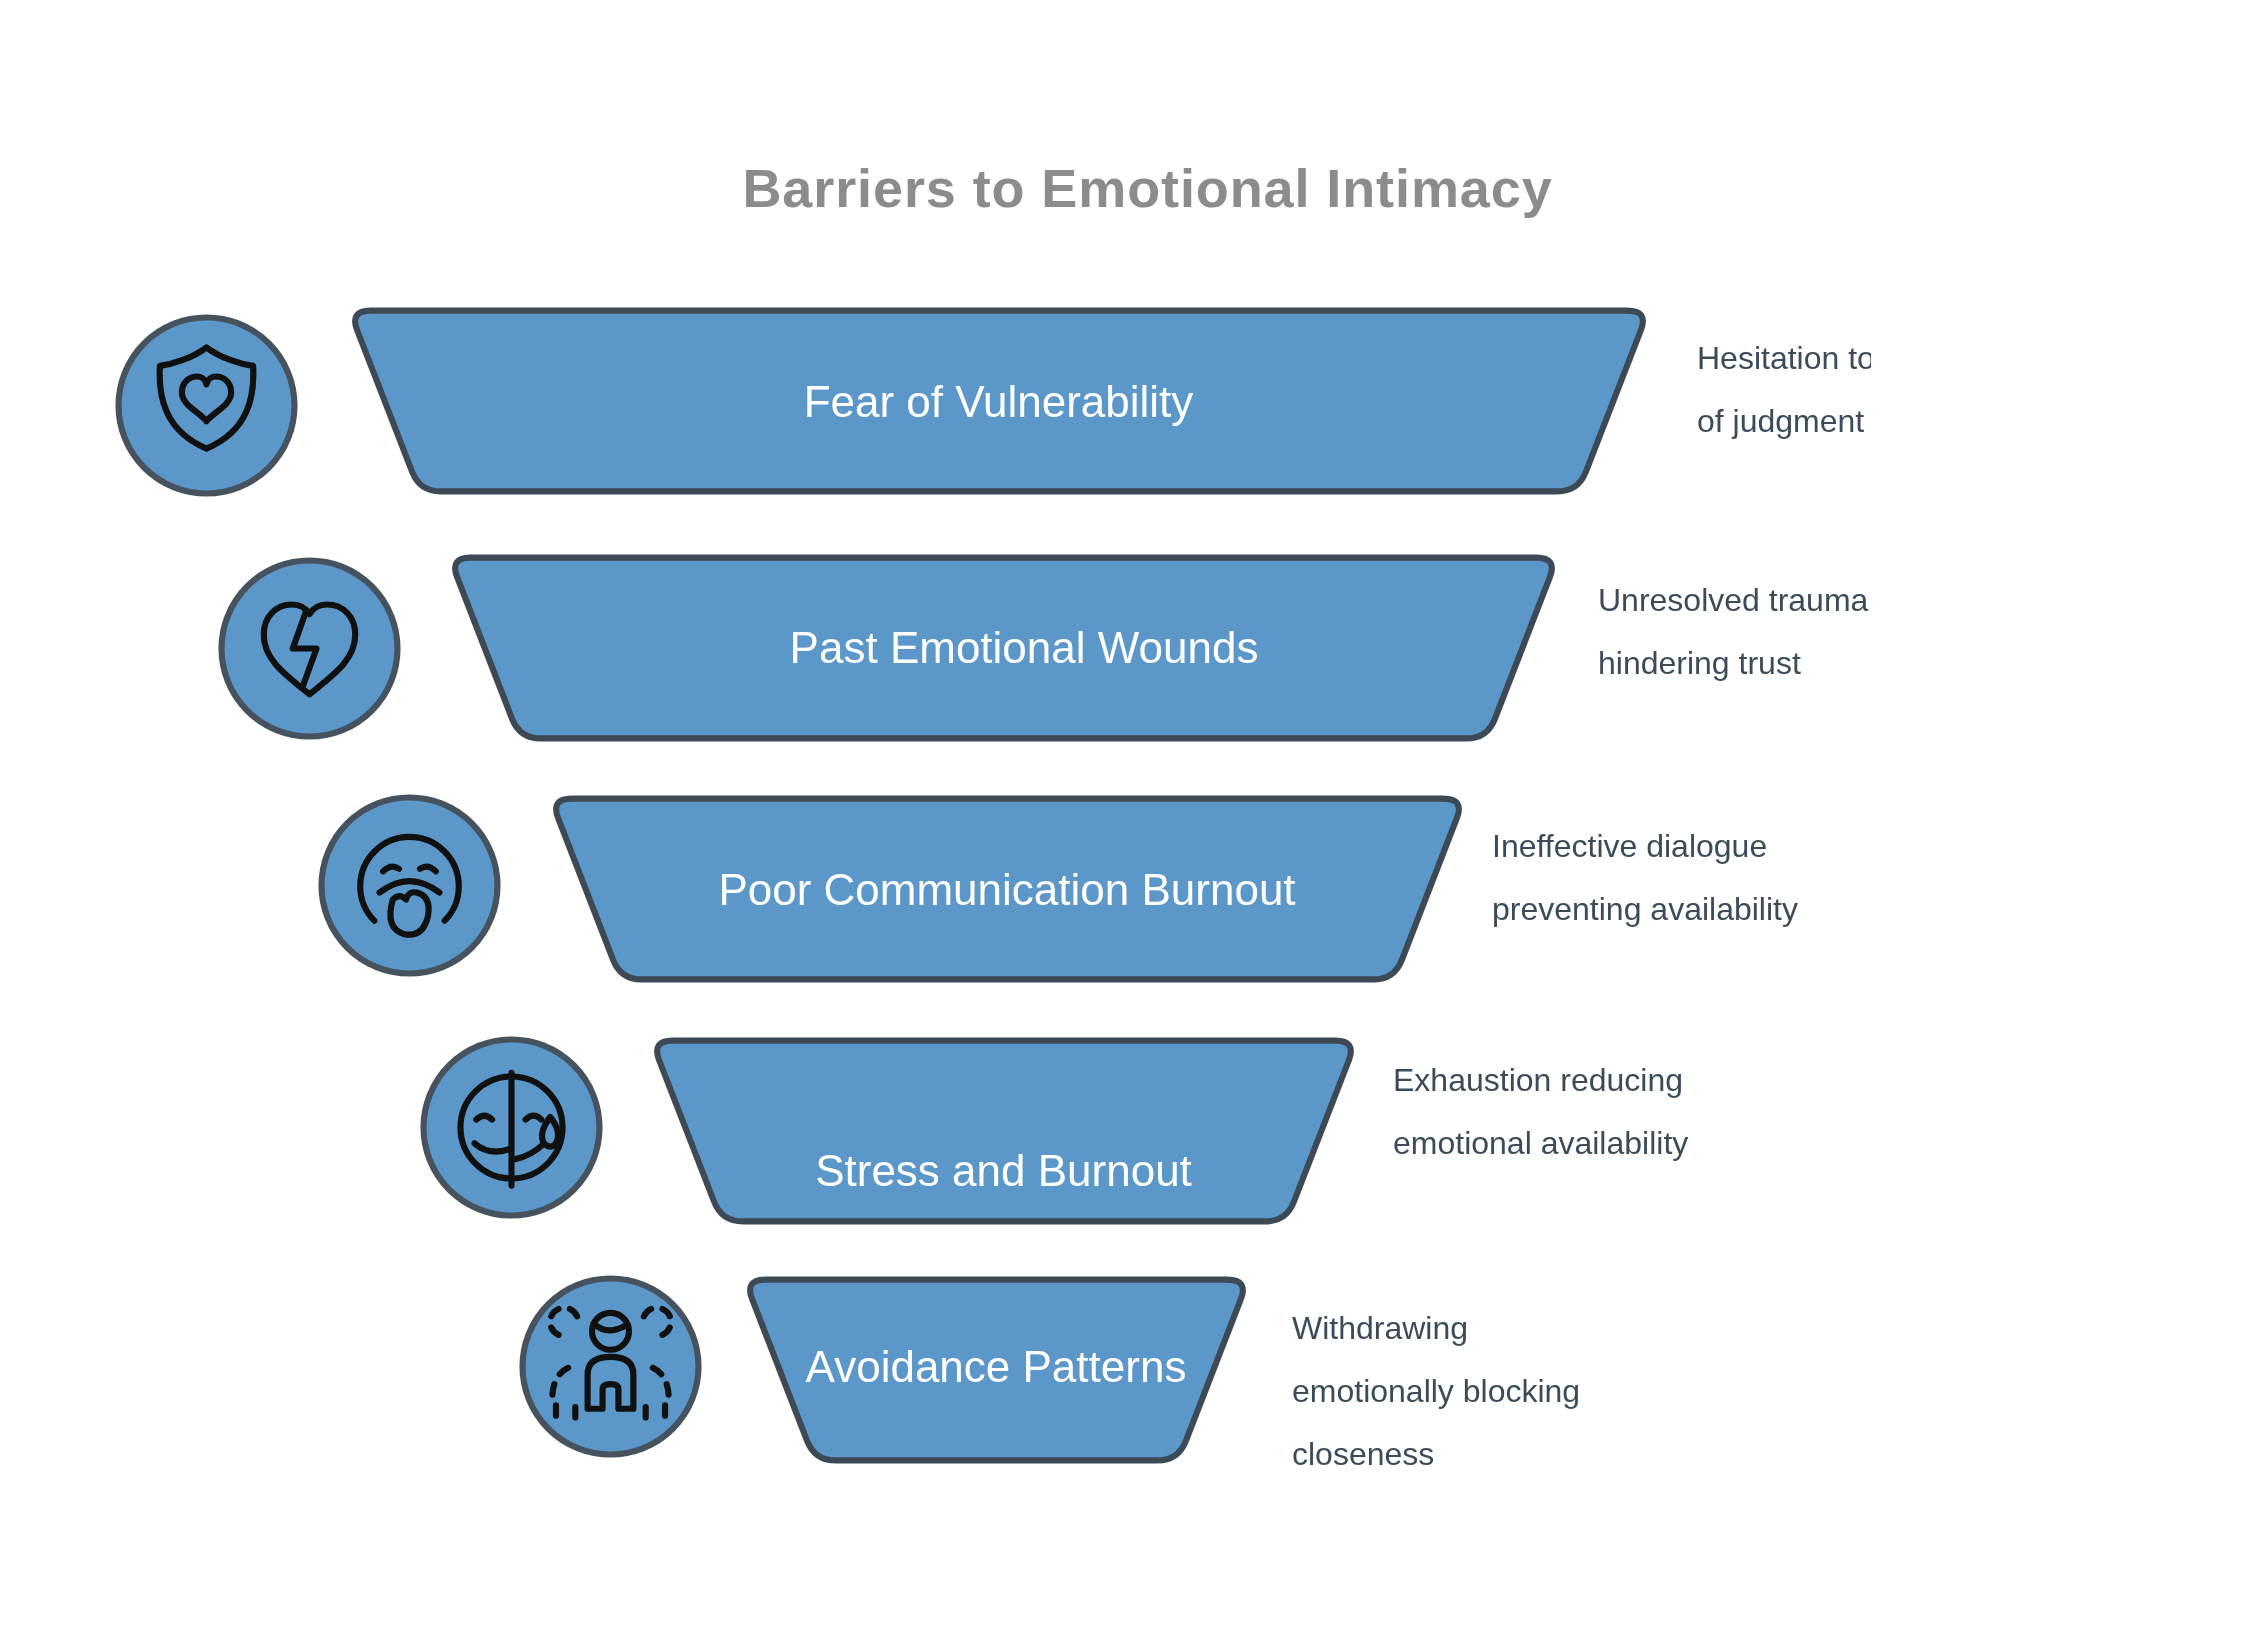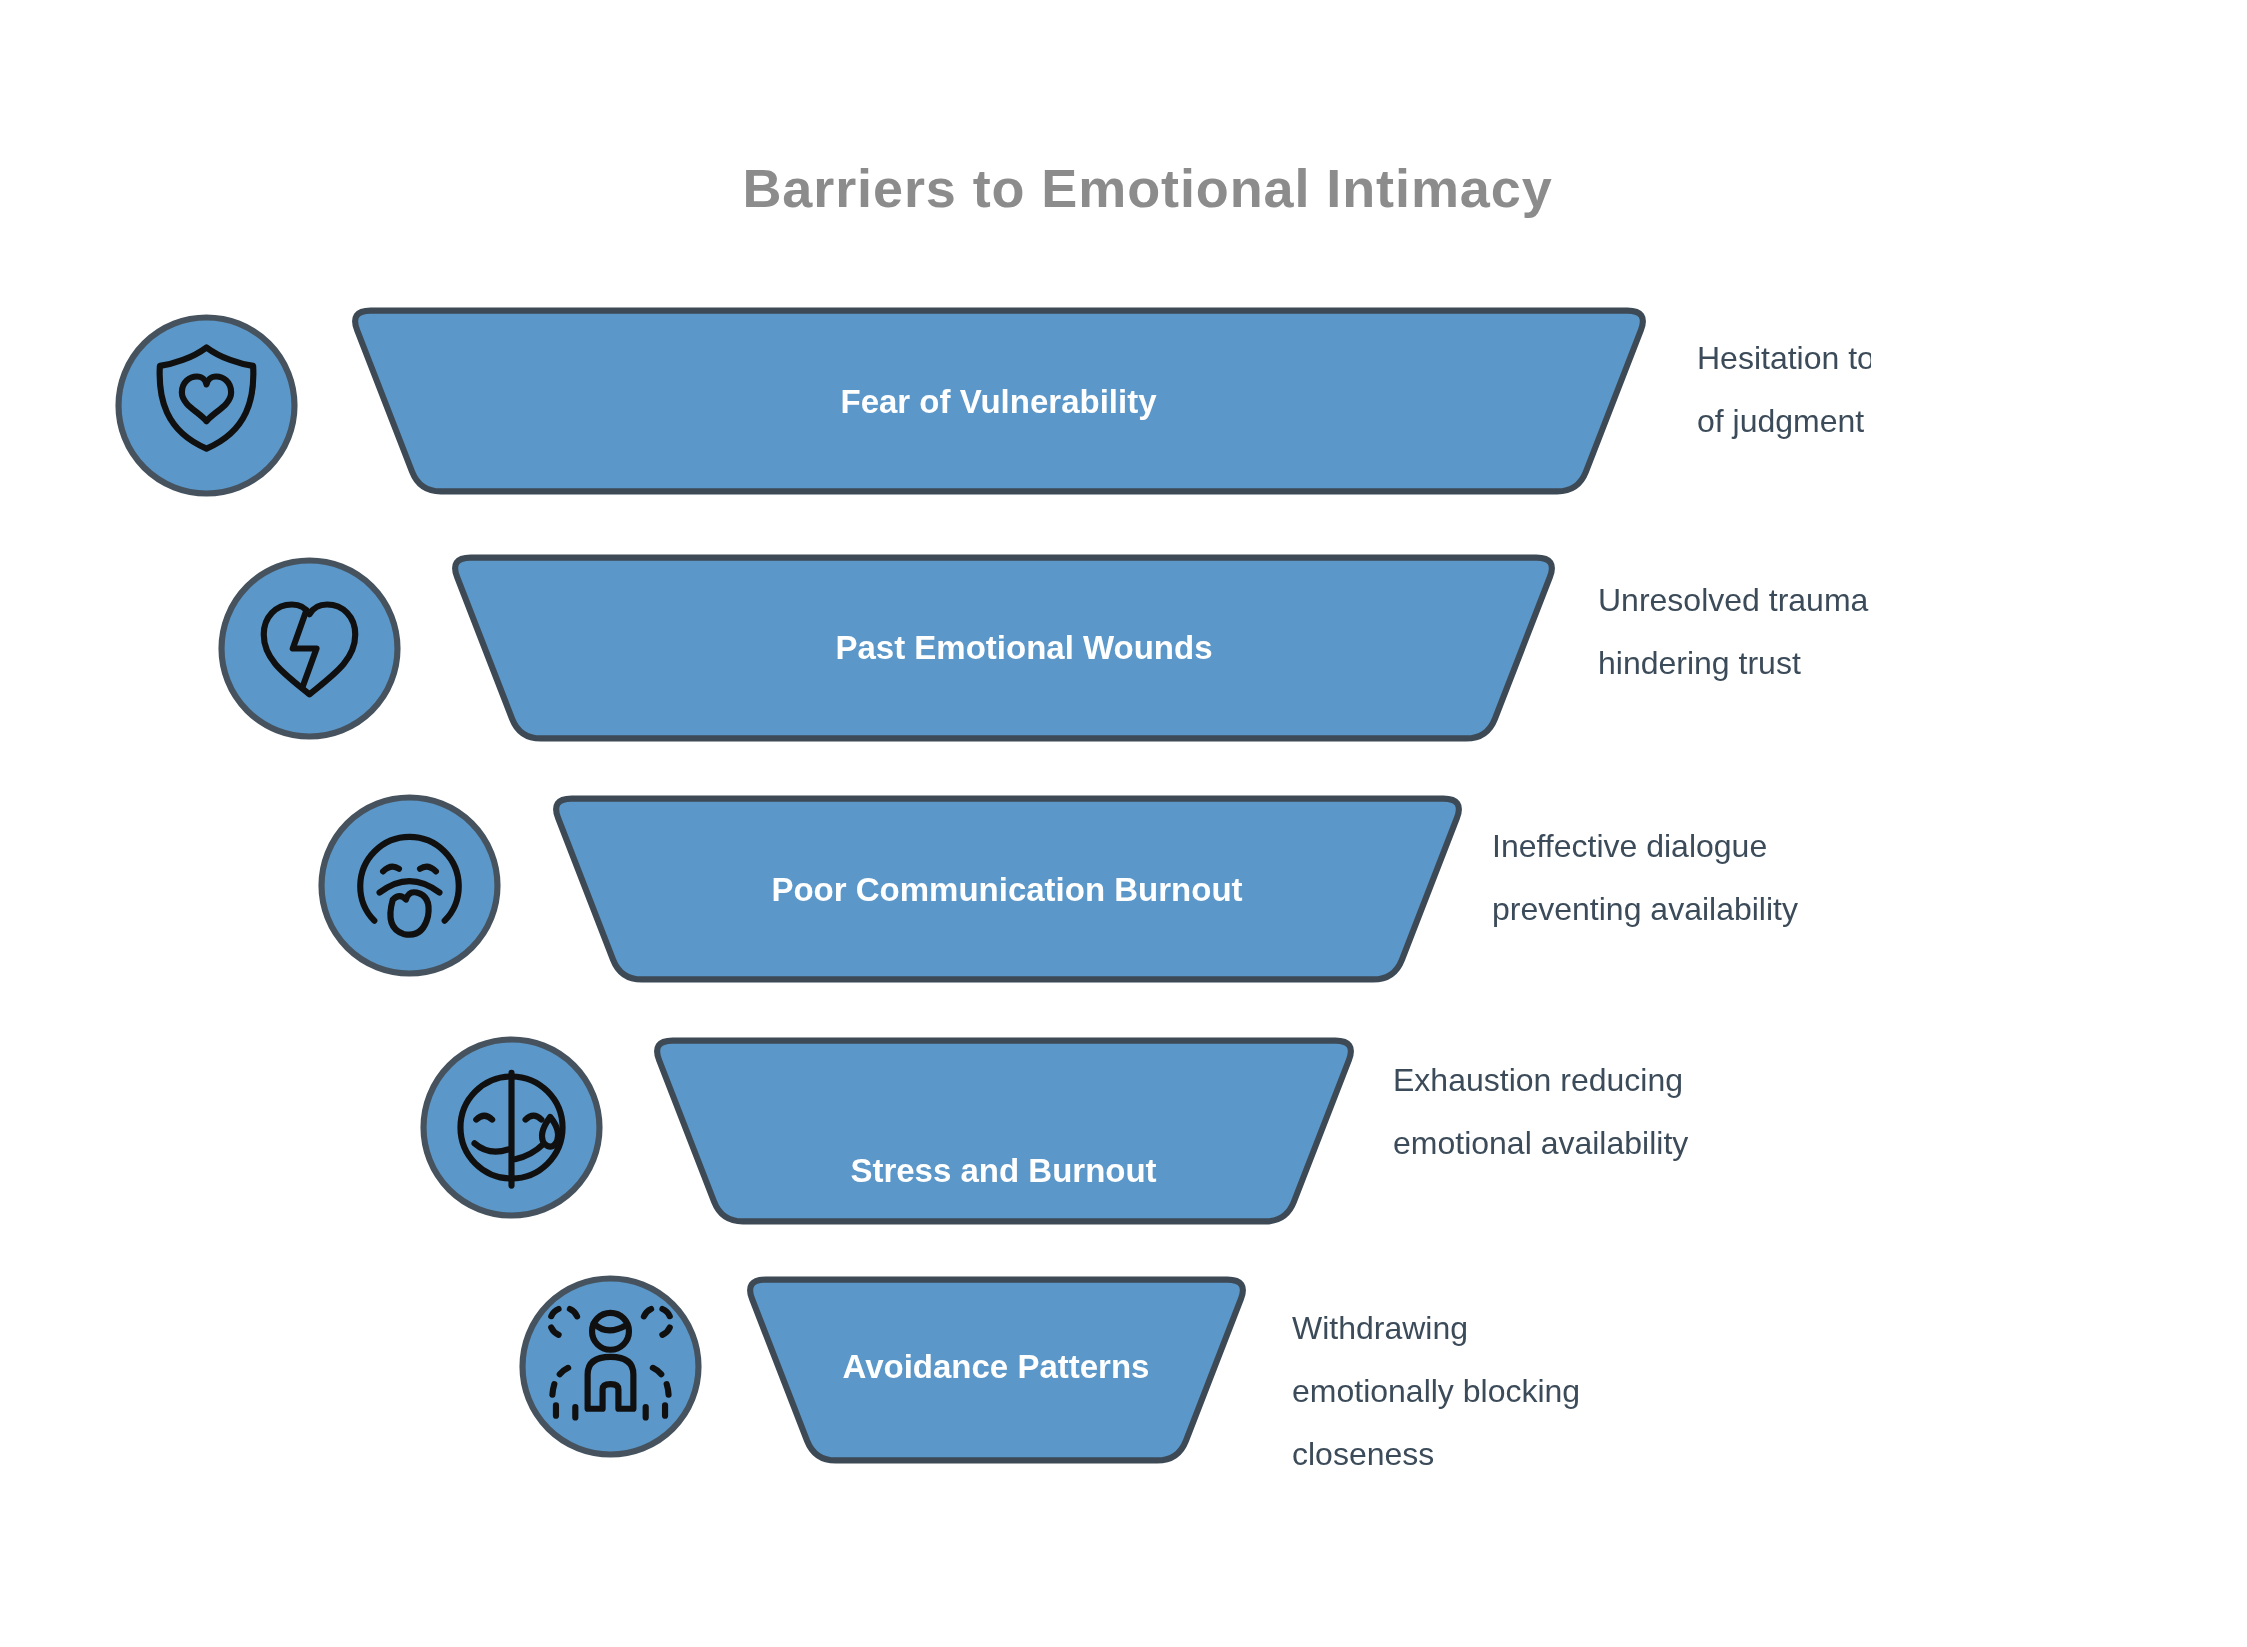--- a/index.html
+++ b/index.html
@@ -19,21 +19,21 @@
   }
   .title{
     position:absolute;left:0;top:121px;width:2295px;
     text-align:center;font-size:54px;font-weight:700;color:var(--title-color);
     letter-spacing:0.9px;
   }
   .trap{position:absolute;}
   .trap path{fill:var(--blue);stroke:var(--shape-border);stroke-width:7;stroke-linejoin:round;}
   .seg-label{
     position:absolute;display:flex;align-items:center;justify-content:center;
-    color:var(--label-color);font-size:33px;font-weight:700;text-align:left;
+    color:var(--label-color);font-size:44px;font-weight:400;text-align:left;
   }
   .desc{
     position:absolute;color:var(--desc-color);font-size:32px;line-height:63px;
     font-weight:400;
   }
   .icon{position:absolute;}
   .icon .icon-bg{fill:var(--blue);stroke:var(--circle-border);stroke-width:7;}
   .icon .g{fill:none;stroke:var(--icon-stroke);stroke-width:7;stroke-linecap:round;stroke-linejoin:round;}
   .icon .fillblue{fill:var(--blue);}
   .icon .dash{stroke-dasharray:12 13;}

